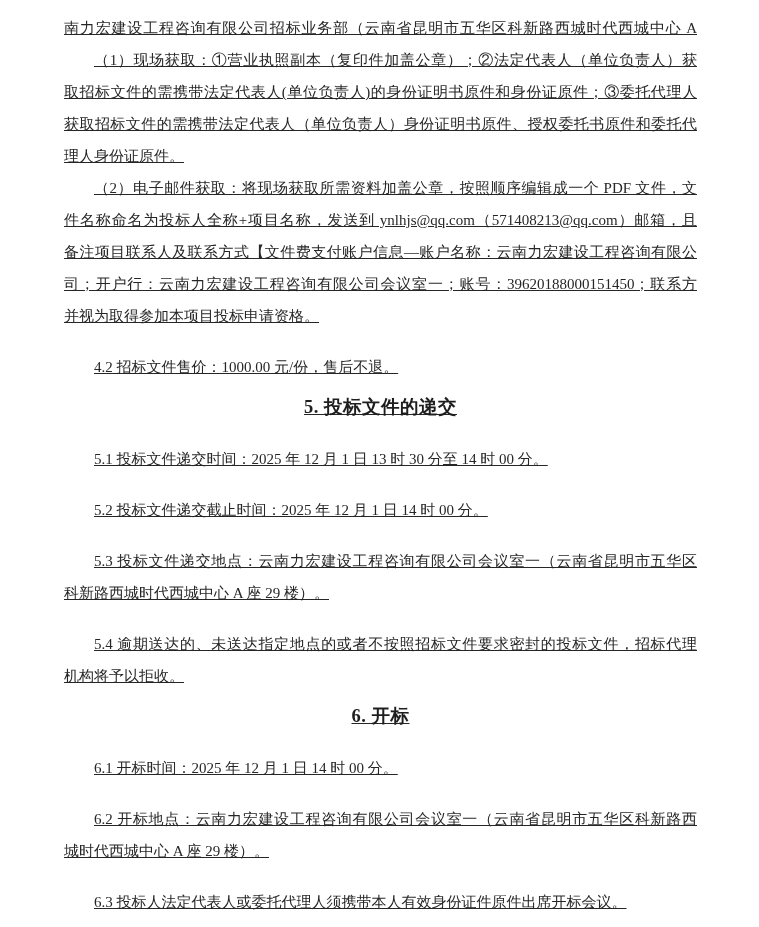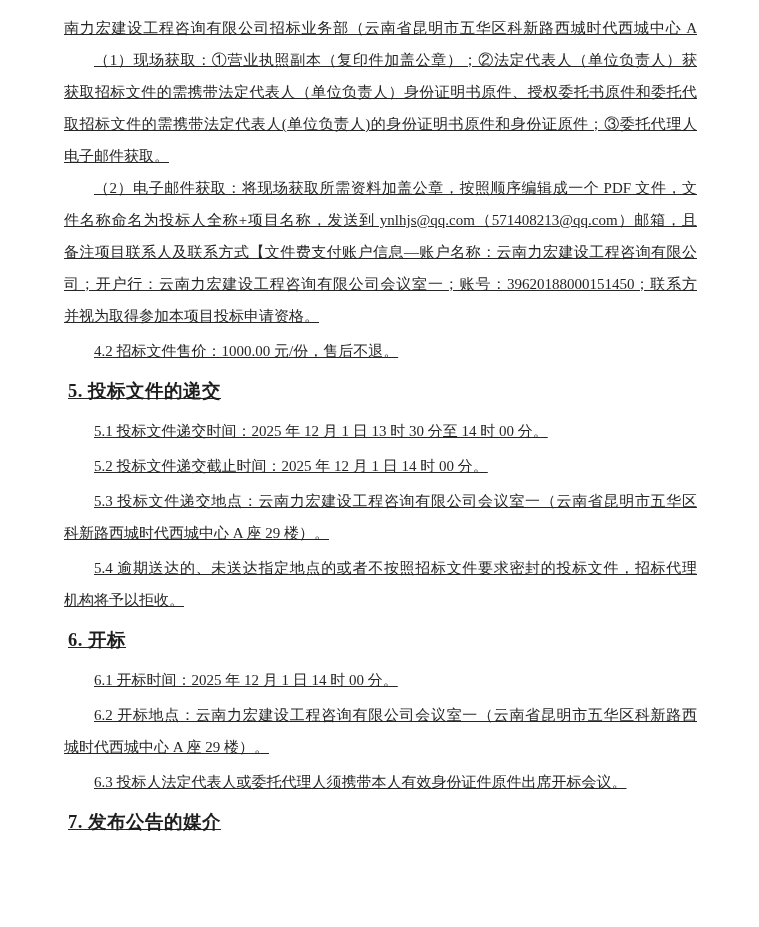--- a/index.html
+++ b/index.html
@@ -29,41 +29,42 @@
   }
   .line.fill {
     text-align: justify;
     text-align-last: justify;
     text-justify: inter-ideograph;
   }
   .line.indent {
     padding-left: 30px;
   }
   .line.sub {
-    margin-top: 3px;
+    margin-top: 19px;
   }
   .line.heading {
     font-size: 18.5px;
     font-weight: 700;
     line-height: 34px;
     margin: 7px 4px;
     color: #1e1e1e;
     letter-spacing: 0.5px;
+    text-align: center;
   }
 </style>
 </head>
 <body>
 
 <div class="page" style="background: rgb(255, 255, 255);">
   <div class="doc" id="doc-root" style="color: rgb(38, 38, 38); text-decoration: underline;">
       <div class="line fill">南力宏建设工程咨询有限公司招标业务部（云南省昆明市五华区科新路西城时代西城中心 A</div>
       <div class="line indent fill">（1）现场获取：①营业执照副本（复印件加盖公章）；②法定代表人（单位负责人）获</div>
+      <div class="line fill">取招标文件的需携带法定代表人(单位负责人)的身份证明书原件和身份证原件；③委托代理人</div>
       <div class="line fill">获取招标文件的需携带法定代表人（单位负责人）身份证明书原件、授权委托书原件和委托代</div>
-      <div class="line fill">取招标文件的需携带法定代表人(单位负责人)的身份证明书原件和身份证原件；③委托代理人</div>
-      <div class="line">电子邮件获取。</div>
+      <div class="line">理人身份证原件。</div>
       <div class="line indent fill">（2）电子邮件获取：将现场获取所需资料加盖公章，按照顺序编辑成一个 PDF 文件，文</div>
       <div class="line fill">件名称命名为投标人全称+项目名称，发送到 ynlhjs@qq.com（571408213@qq.com）邮箱，且</div>
       <div class="line fill">备注项目联系人及联系方式【文件费支付账户信息—账户名称：云南力宏建设工程咨询有限公</div>
       <div class="line fill">司；开户行：云南力宏建设工程咨询有限公司会议室一；账号：39620188000151450；联系方</div>
       <div class="line">并视为取得参加本项目投标申请资格。</div>
       <div class="line indent sub">4.2 招标文件售价：1000.00 元/份，售后不退。</div>
       <div class="line heading">5. 投标文件的递交</div>
       <div class="line indent sub">5.1 投标文件递交时间：2025 年 12 月 1 日 13 时 30 分至 14 时 00 分。</div>
       <div class="line indent sub">5.2 投标文件递交截止时间：2025 年 12 月 1 日 14 时 00 分。</div>
       <div class="line indent fill sub">5.3 投标文件递交地点：云南力宏建设工程咨询有限公司会议室一（云南省昆明市五华区</div>

